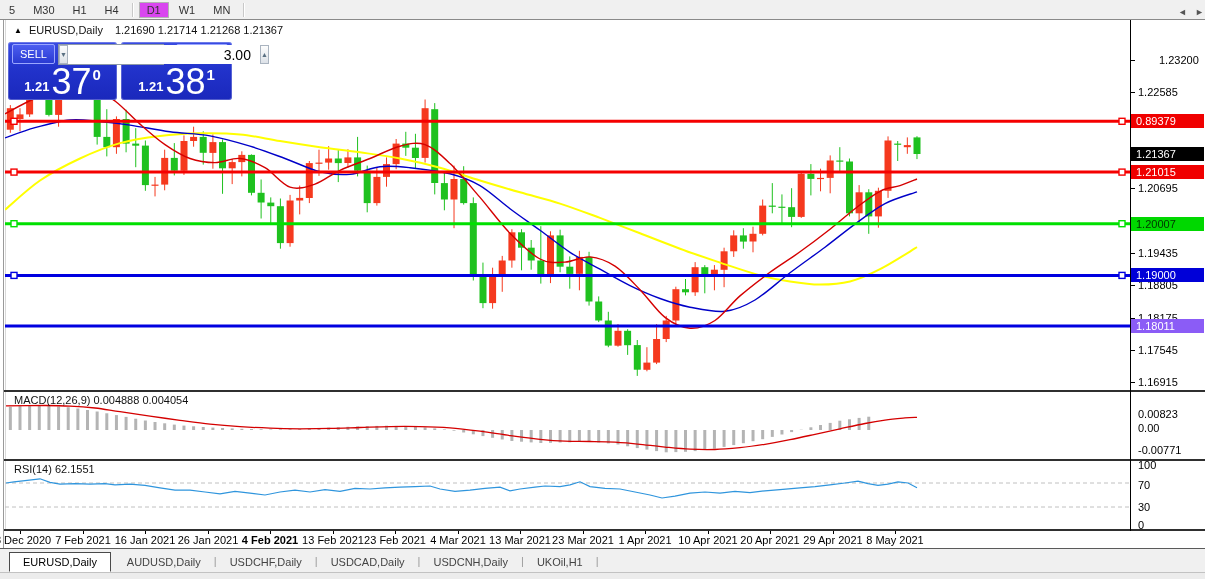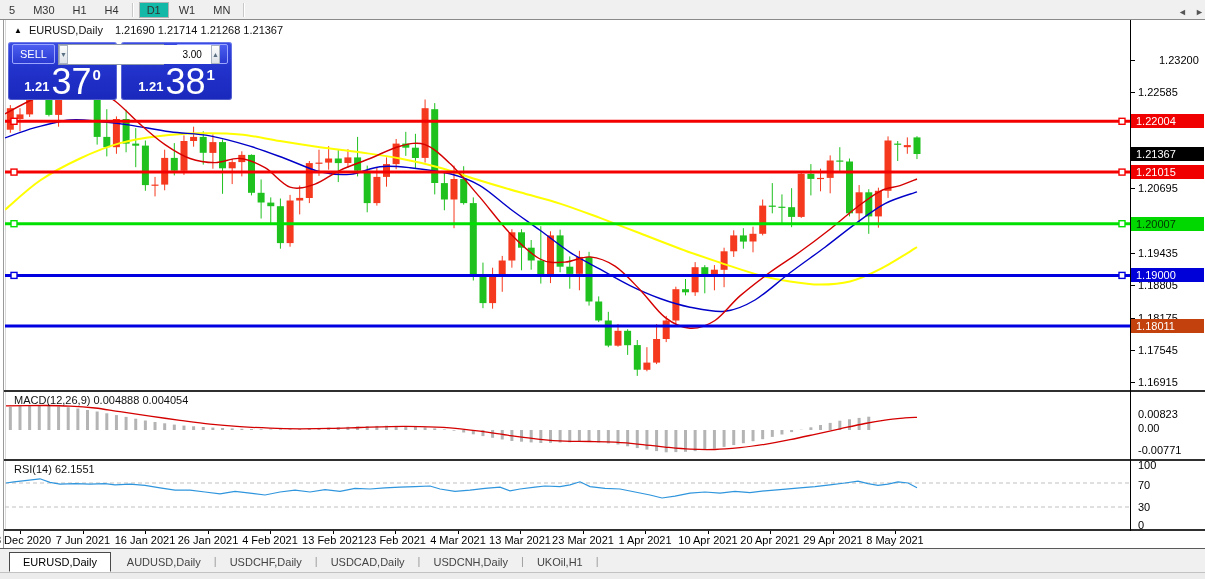--- a/index.html
+++ b/index.html
@@ -3,21 +3,21 @@
 <meta charset="utf-8">
 <style>
   html,body{margin:0;padding:0;background:#fff;}
   body{width:1205px;height:579px;position:relative;overflow:hidden;
        font-family:"Liberation Sans", sans-serif;-webkit-font-smoothing:antialiased;}
   .app{position:absolute;inset:0;background:#fff;}
   
   .toolbar{position:absolute;left:0;top:0;width:1205px;height:19px;background:#f0f0f0;
            border-bottom:1px solid #d6d6d6;display:flex;align-items:center;}
   .tf-item{font-size:11px;color:#333;padding:1px 7px;margin:0 1px;cursor:default;border:1px solid transparent;}
-  .tf-item.active{background:#14b8a6;border:1px solid #b4b4b4;}
+  .tf-item.active{background:#d946ef;border:1px solid #b4b4b4;}
   .tf-sep{width:1px;height:14px;background:#c8c8c8;border-right:1px solid #fff;margin:0 4px;}
   
   .win-top{position:absolute;left:0;top:19px;width:1205px;height:1px;background:#8a8a8a;}
   .win-left1{position:absolute;left:3px;top:20px;width:1px;height:528px;background:#9a9a9a;}
   .win-left2{position:absolute;left:5px;top:20px;width:1px;height:528px;background:#d9d9d9;}
   .chart-header{position:absolute;left:14px;top:23px;height:14px;font-size:11px;color:#111;
                 display:flex;align-items:center;white-space:nowrap;}
   .chart-header .tri{font-size:8px;margin-right:7px;color:#000;}
   .chart-header .sym{margin-right:12px;}
   svg{position:absolute;overflow:hidden;}
@@ -33,21 +33,21 @@
   .tp-block{position:absolute;top:42px;height:58px;border-radius:3px;
             background:linear-gradient(180deg,#3a4ce2 0%,#2233cc 45%,#1a28bc 100%);
             box-shadow:inset 0 0 0 1px rgba(255,255,255,0.25);}
   .tp-btn{position:absolute;top:44px;height:20px;border-radius:2px;color:#fff;font-size:11px;
           display:flex;align-items:center;justify-content:center;
           background:linear-gradient(180deg,#4c5ef0,#2a3ad2);border:1px solid #9aa6ff;box-sizing:border-box;cursor:pointer;}
   .tp-spin{position:absolute;left:58px;top:44px;width:106px;height:21px;display:flex;
            border:1px solid #8d99a8;background:#fff;box-sizing:border-box;}
   .tp-arrow{width:17px;background:linear-gradient(180deg,#fdfdfd,#dde2e8);border:1px solid #aab4c0;
             box-sizing:border-box;font-size:7px;color:#5a7082;display:flex;align-items:center;justify-content:center;cursor:pointer;}
-  .tp-input{flex:1;border:none;outline:none;font-size:10px;color:#000;text-align:right;padding-right:9px;
+  .tp-input{flex:1;border:none;outline:none;font-size:14px;color:#000;text-align:right;padding-right:9px;
             font-family:"Liberation Sans",sans-serif;}
   .tp-price{position:absolute;top:63px;height:36px;display:flex;align-items:flex-end;justify-content:center;color:#fff;}
   .tp-price .small{font-size:13px;font-weight:bold;margin:0 2px 5px 0;}
   .tp-price .big{font-size:36px;line-height:34px;}
   .tp-price .sup{font-size:15px;font-weight:bold;margin:0 0 16px 1px;}
   
   .date-axis{position:absolute;left:5px;top:531px;width:1200px;height:17px;background:#fff;}
   .date-label{position:absolute;top:3px;font-size:11px;color:#000;white-space:nowrap;transform:translateX(-50%);}
   .date-tick{position:absolute;top:0;width:1px;height:3px;background:#000;}
   
@@ -419,26 +419,26 @@
       <div class="price-tick" style="top: 253px;"></div>
       <div class="price-label" style="top: 246px;">1.19435</div>
       <div class="price-tick" style="top: 285px;"></div>
       <div class="price-label" style="top: 278px;">1.18805</div>
       <div class="price-tick" style="top: 318px;"></div>
       <div class="price-label" style="top: 311px;">1.18175</div>
       <div class="price-tick" style="top: 350px;"></div>
       <div class="price-label" style="top: 343px;">1.17545</div>
       <div class="price-tick" style="top: 382px;"></div>
       <div class="price-label" style="top: 375px;">1.16915</div>
-      <div class="price-box" style="top: 114px; background: rgb(240, 0, 0); color: rgb(255, 255, 255);">1.22004</div>
+      <div class="price-box" style="top: 114px; background: rgb(240, 0, 0); color: rgb(255, 255, 255);">0.89379</div>
       <div class="price-box" style="top: 147px; background: rgb(0, 0, 0); color: rgb(255, 255, 255);">1.21367</div>
       <div class="price-box" style="top: 165px; background: rgb(240, 0, 0); color: rgb(255, 255, 255);">1.21015</div>
       <div class="price-box" style="top: 217px; background: rgb(0, 216, 0); color: rgb(0, 51, 0);">1.20007</div>
       <div class="price-box" style="top: 268px; background: rgb(0, 0, 216); color: rgb(255, 255, 255);">1.19000</div>
-      <div class="price-box" style="top: 319px; background: #c2410c; color: rgb(255, 255, 255);">1.18011</div>
+      <div class="price-box" style="top: 319px; background: #8b5cf6; color: rgb(255, 255, 255);">1.18011</div>
       <div class="ind-label" style="top: 408px;">0.00823</div>
       <div class="ind-label" style="top: 422px;">0.00</div>
       <div class="ind-label" style="top: 444px;">-0.00771</div>
       <div class="ind-label" style="top: 459px;">100</div>
       <div class="ind-label" style="top: 479px; text-align: center;">70</div>
       <div class="ind-label" style="top: 501px;">30</div>
       <div class="ind-label" style="top: 519px;">0</div>
     </div>
 
   <div class="tp-block" style="left:8px;width:109px;"></div>
@@ -458,27 +458,27 @@
   <div class="tp-price" style="left:121px;width:111px;">
     <span class="small">1.21</span>
     <span class="big">38</span>
     <span class="sup">1</span>
   </div>
 
   <div class="date-axis" id="date-axis">
       <div class="date-tick" style="left: 15px;"></div>
       <div class="date-label" style="left: 15px;">28 Dec 2020</div>
       <div class="date-tick" style="left: 78px;"></div>
-      <div class="date-label" style="left: 78px;">7 Jun 2021</div>
+      <div class="date-label" style="left: 78px;">7 Feb 2021</div>
       <div class="date-tick" style="left: 140px;"></div>
       <div class="date-label" style="left: 140px;">16 Jan 2021</div>
       <div class="date-tick" style="left: 203px;"></div>
       <div class="date-label" style="left: 203px;">26 Jan 2021</div>
       <div class="date-tick" style="left: 265px;"></div>
-      <div class="date-label" style="left: 265px;">4 Feb 2021</div>
+      <div class="date-label" style="left: 265px; font-weight: bold;">4 Feb 2021</div>
       <div class="date-tick" style="left: 328px;"></div>
       <div class="date-label" style="left: 328px;">13 Feb 2021</div>
       <div class="date-tick" style="left: 390px;"></div>
       <div class="date-label" style="left: 390px;">23 Feb 2021</div>
       <div class="date-tick" style="left: 453px;"></div>
       <div class="date-label" style="left: 453px;">4 Mar 2021</div>
       <div class="date-tick" style="left: 515px;"></div>
       <div class="date-label" style="left: 515px;">13 Mar 2021</div>
       <div class="date-tick" style="left: 578px;"></div>
       <div class="date-label" style="left: 578px;">23 Mar 2021</div>

